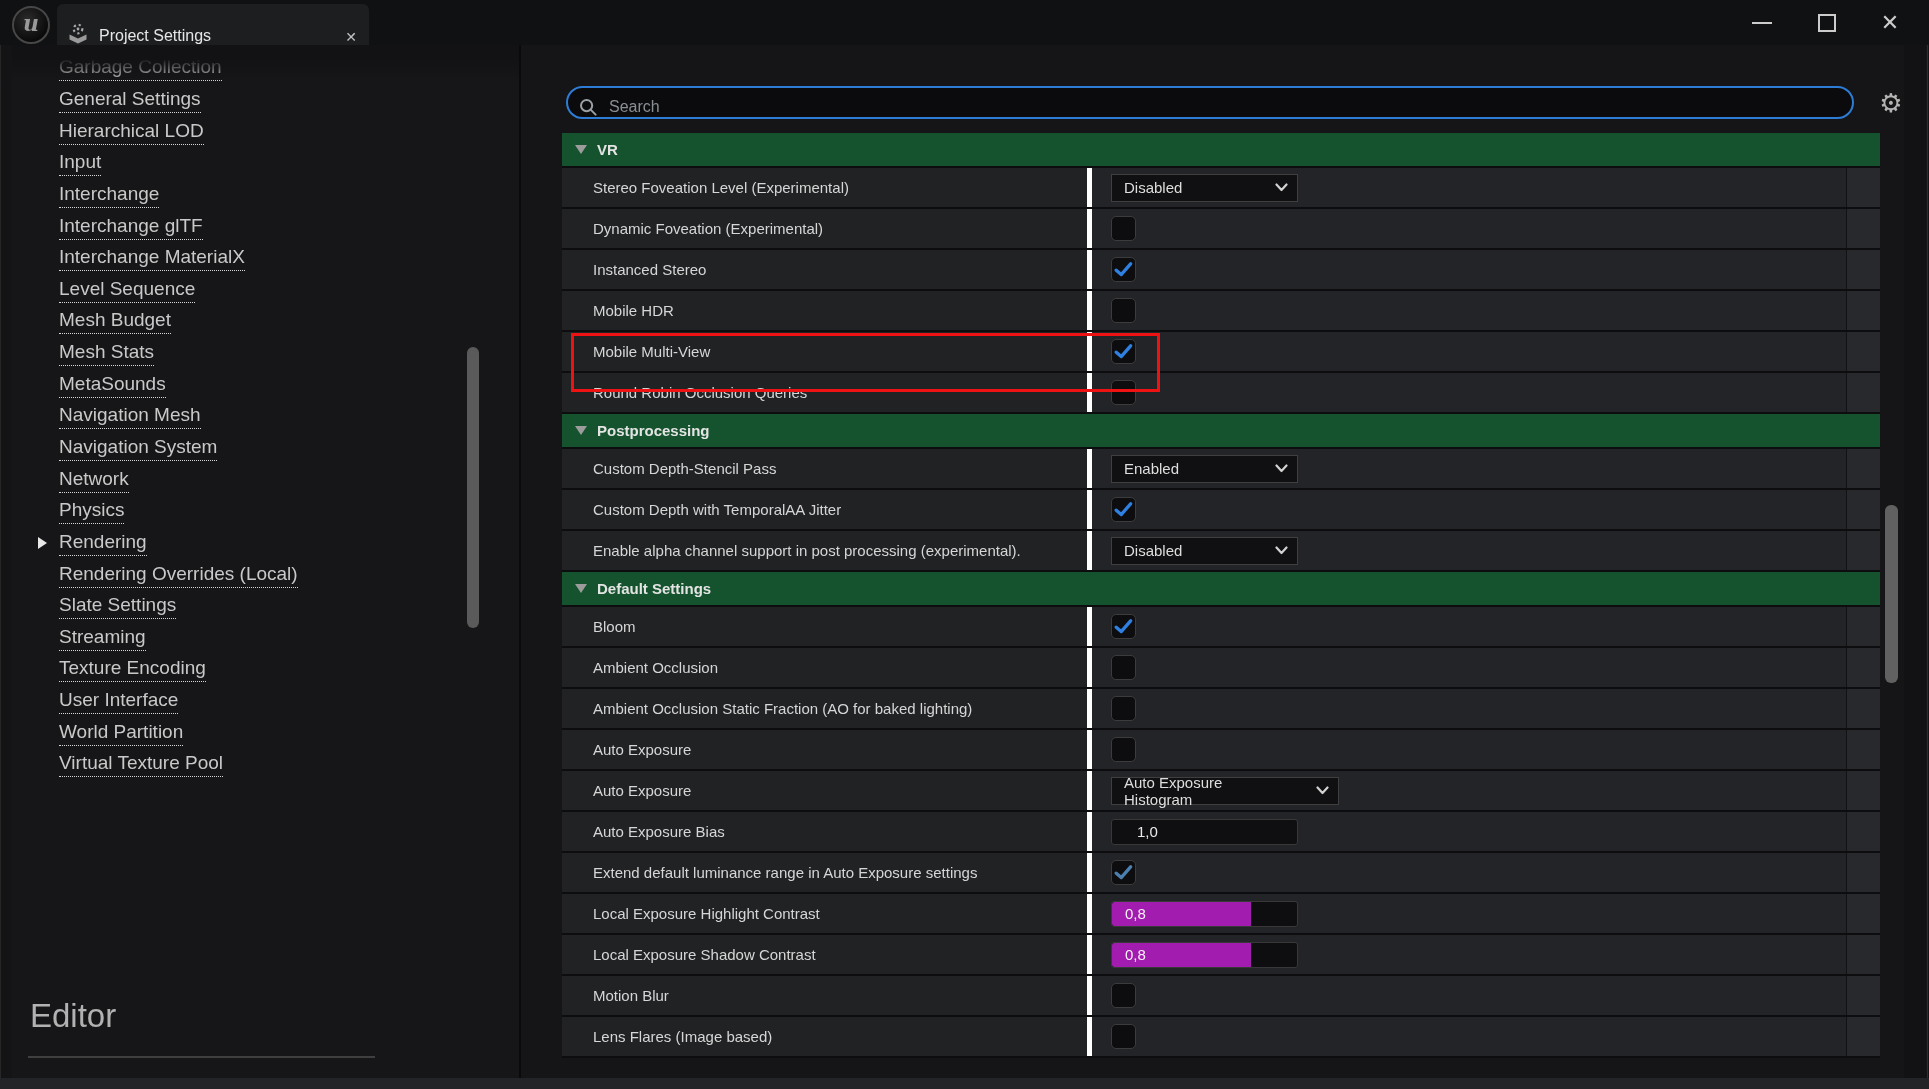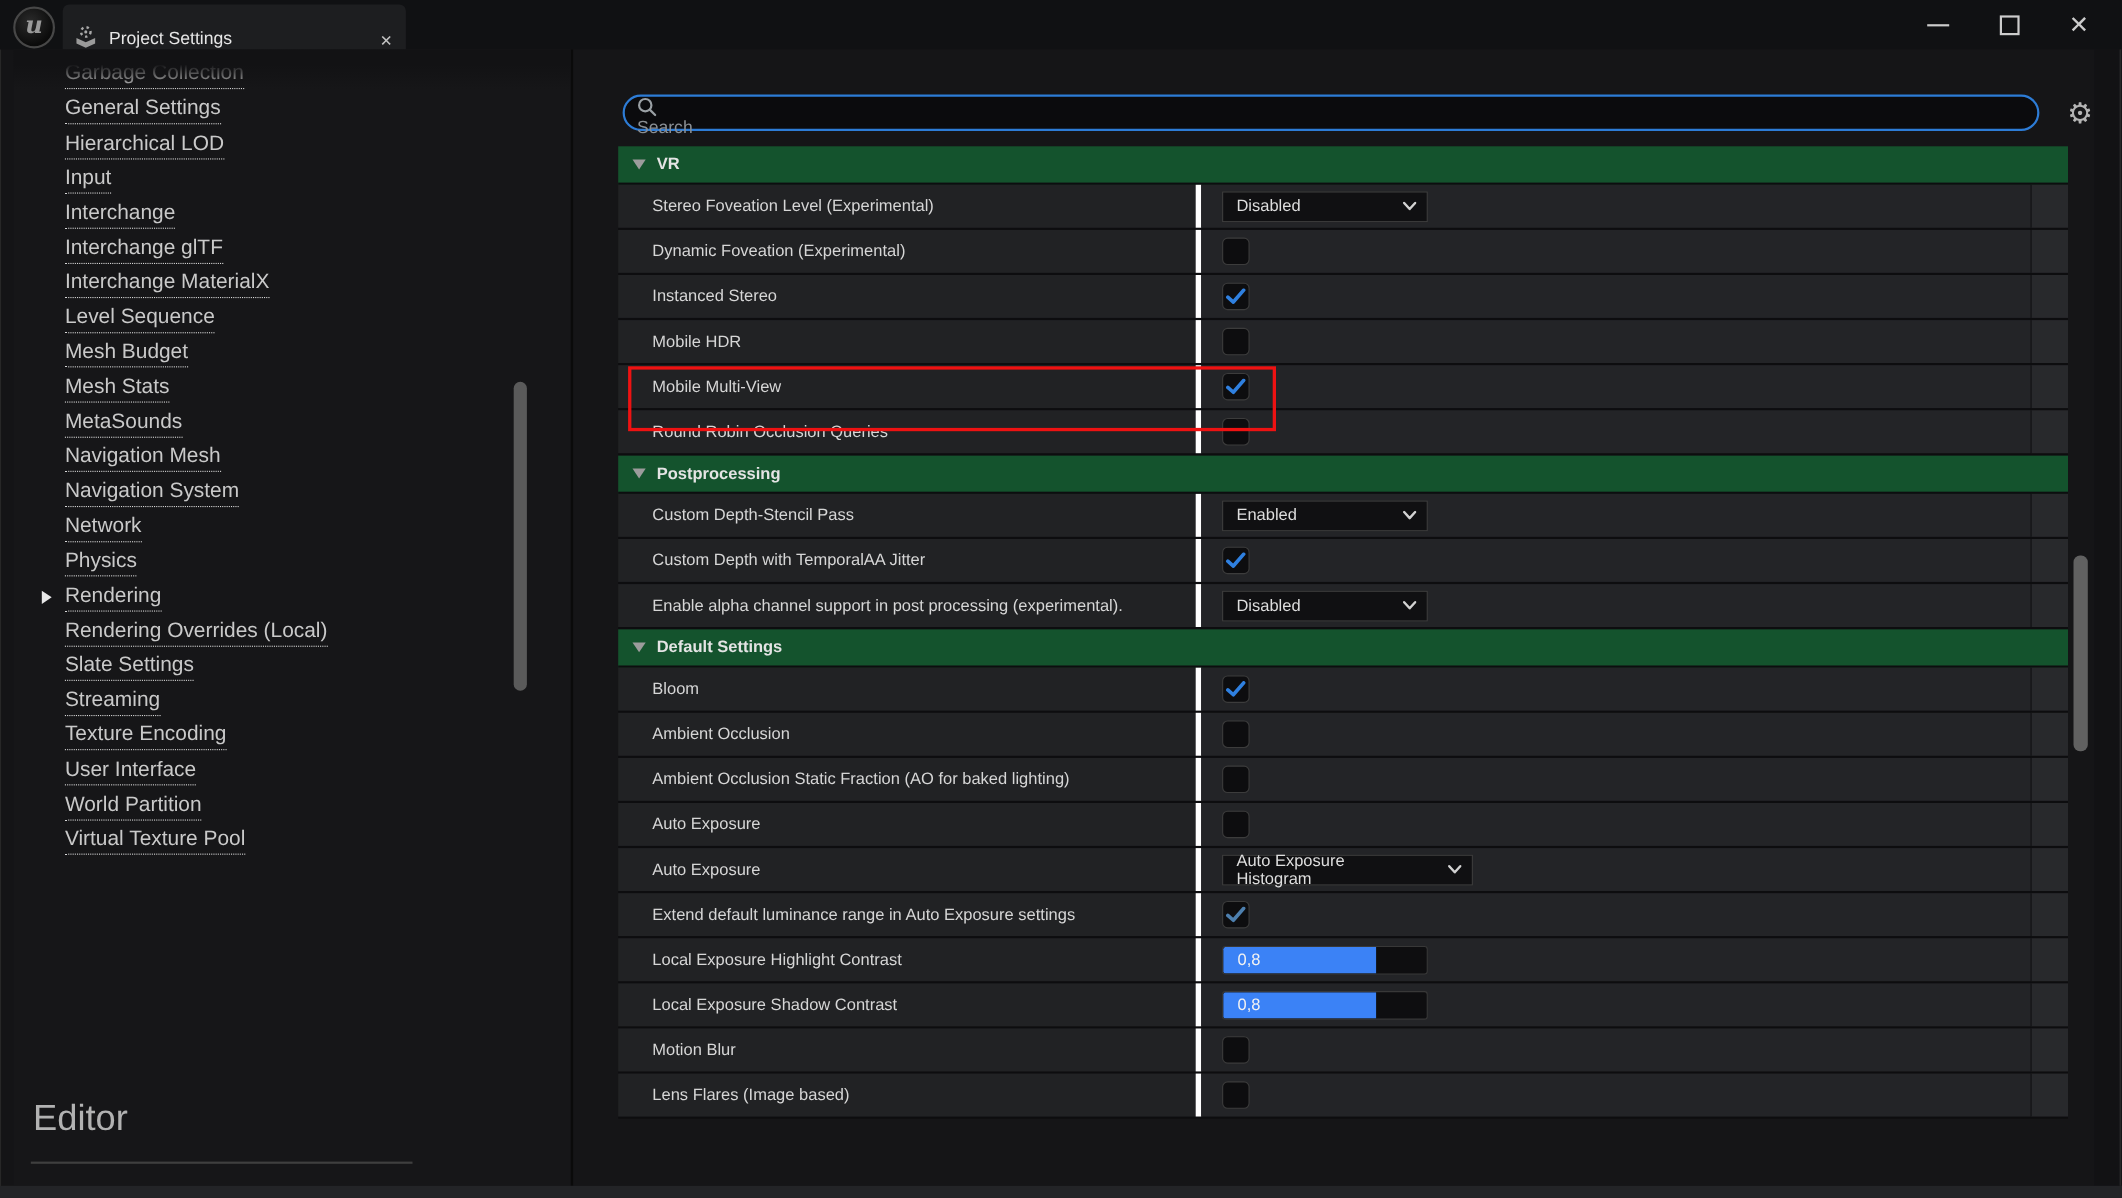--- a/index.html
+++ b/index.html
@@ -30,21 +30,21 @@
   .side-item{position:relative;height:31.65px;display:flex;align-items:center;padding-left:47px;}
   .side-arrow{position:absolute;left:26px;top:9px;width:0;height:0;
               border-left:9px solid #e8e8e8;border-top:6px solid transparent;border-bottom:6px solid transparent;}
   .side-link{font-size:19px;color:#c9c9c9;padding-bottom:2px;border-bottom:1px dotted #d8d8d8;cursor:pointer;}
   .editor-heading{position:absolute;left:18px;top:952px;font-size:33px;color:#b2b2b2;}
   .side-bottom-line{position:absolute;left:16px;top:1011px;width:347px;height:2px;background:#3f3f3f;}
   .side-scrollbar{position:absolute;left:455px;top:302px;width:12px;height:281px;border-radius:6px;background:#5a5a5a;}
   
   .main{position:absolute;left:519px;top:45px;right:0;bottom:11px;background:#151517;border-left:2px solid #0a0a0a;}
   .searchbar{position:absolute;left:45px;top:41px;width:1288px;height:33px;border:2px solid #2d7cd6;
-             border-radius:17px;background:#0b0b0d;display:flex;align-items:flex-start;box-sizing:border-box;flex-direction:column;}
+             border-radius:17px;background:#0b0b0d;display:flex;align-items:flex-end;box-sizing:border-box;}
   .searchbar svg{margin-left:11px;flex:0 0 auto;}
   .searchbar input{flex:1;background:transparent;border:none;outline:none;color:#dddddd;
                    font-size:16px;margin-left:9px;font-family:"Liberation Sans",sans-serif;}
   .searchbar input::placeholder{color:#8a8f94;}
   .gear-btn{position:absolute;left:1352px;top:40px;width:36px;height:36px;display:flex;align-items:center;
             justify-content:center;color:#b4b4b4;font-size:26px;cursor:pointer;}
   
   .settings-table{position:absolute;left:41px;top:88px;width:1318px;}
   .sec-header{height:33px;border-bottom:2px solid #0d0d0f;background:#14532d;display:flex;align-items:center;}
   .tri{width:0;height:0;margin-left:13px;border-top:9px solid #9c9c9c;
@@ -61,21 +61,21 @@
   .dd{width:187px;height:28px;background:#101012;border:1px solid #3f3f3f;border-radius:0;
       box-sizing:border-box;display:flex;align-items:center;cursor:pointer;}
   .dd.wide{width:228px;gap:37px;}
   .dd-text{margin-left:12px;font-size:15px;color:#dedede;flex:1 1 auto;}
   .dd svg{margin-right:9px;flex:0 0 auto;}
   .tin{width:187px;height:26px;background:#0f0f11;border:1px solid #383838;border-radius:3px;
        box-sizing:border-box;display:flex;align-items:center;cursor:text;}
   .tin span{margin-left:25px;font-size:15px;color:#eaeaea;}
   .slider{width:187px;height:26px;background:#0e0e10;border:1px solid #383838;border-radius:3px;
           box-sizing:border-box;overflow:hidden;display:flex;cursor:ew-resize;}
-  .slider-fill{height:100%;background:#3b82f6;display:flex;align-items:center;border-radius:2px 0 0 2px;}
+  .slider-fill{height:100%;background:#a21caf;display:flex;align-items:center;border-radius:2px 0 0 2px;}
   .slider-fill span{margin-left:13px;font-size:15px;color:#f2f2f2;}
   .hl-box{position:absolute;left:9px;top:1px;width:583px;height:53px;border:3px solid #ee1212;
           z-index:6;pointer-events:none;}
   .main-scrollbar{position:absolute;left:1364px;top:460px;width:13px;height:178px;border-radius:6px;background:#616161;}
   .right-strip{position:absolute;left:1383px;top:0;width:22px;bottom:0;background:#121214;}
   .right-edge{position:absolute;left:1406px;top:0;width:1px;bottom:0;background:#2d2d2d;}
   .bottom-bar{position:absolute;left:0;right:0;top:1078px;height:11px;background:#232427;}
 </style>
 </head>
 <body>
@@ -368,20 +368,31 @@
               <span class="dd-text">Auto Exposure Histogram</span>
               <svg width="13" height="9" viewBox="0 0 13 9">
                 <polyline points="1.5,1.5 6.5,7 11.5,1.5" fill="none" stroke="#d2d2d2" stroke-width="2.2" stroke-linecap="round" stroke-linejoin="round"></polyline>
               </svg>
             </div>
           </div>
           <div class="cell-mini"></div>
         </div>
         <div class="srow">
           <div class="cell-label">
+            <span>Auto Exposure Bias</span>
+          </div>
+          <div class="cell-value">
+            <div class="tin">
+              <span>1,0</span>
+            </div>
+          </div>
+          <div class="cell-mini"></div>
+        </div>
+        <div class="srow">
+          <div class="cell-label">
             <span>Extend default luminance range in Auto Exposure settings</span>
           </div>
           <div class="cell-value">
             <div class="cb">
               <svg width="19" height="15" viewBox="0 0 19 15">
                 <polyline points="2.2,8.2 7.2,12.6 16.6,1.8" fill="none" stroke="#4d7fae" stroke-width="3.3" stroke-linecap="round" stroke-linejoin="round"></polyline>
               </svg>
             </div>
           </div>
           <div class="cell-mini"></div>

